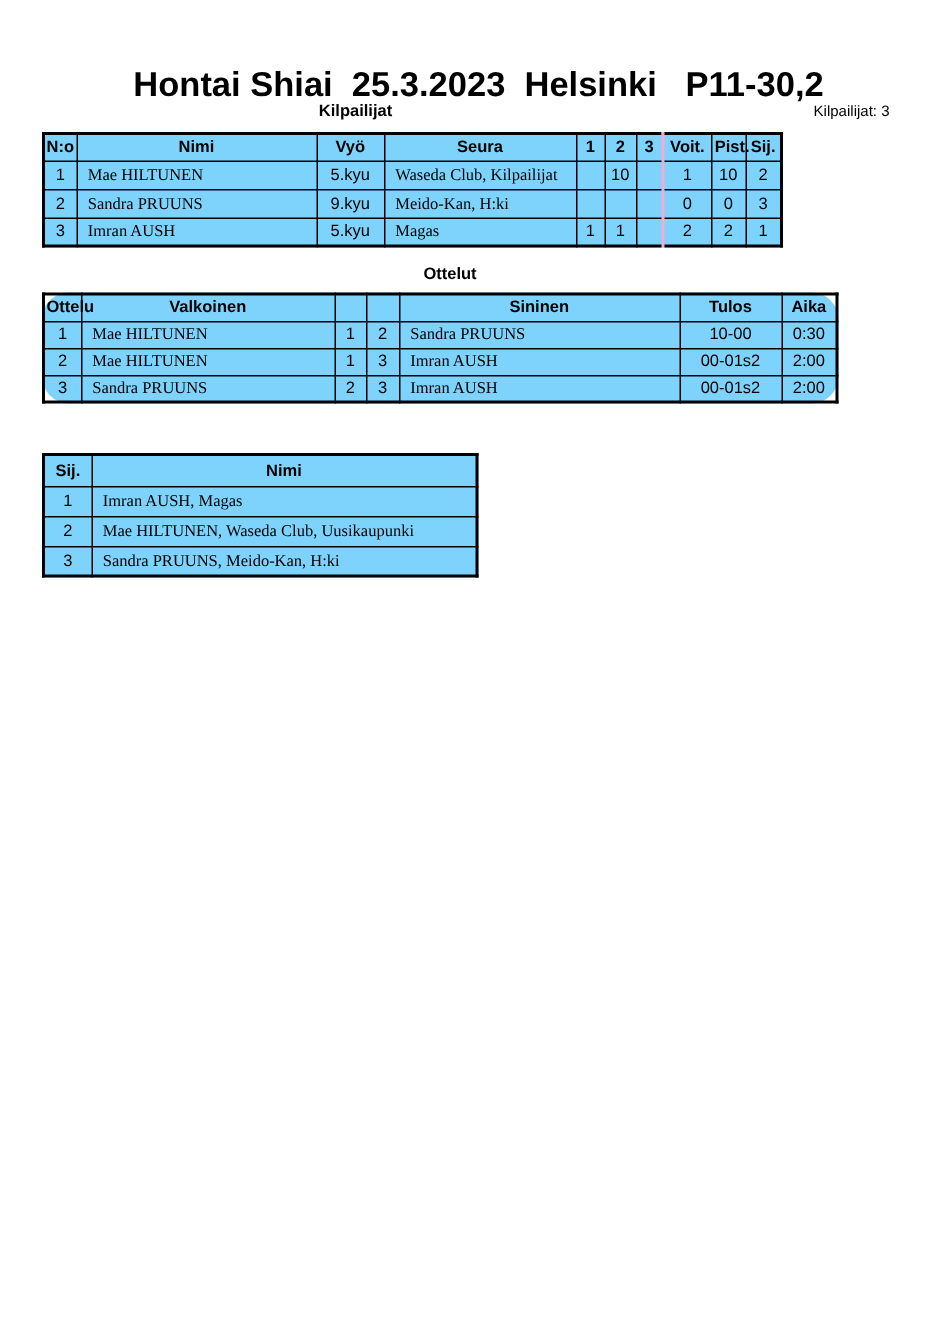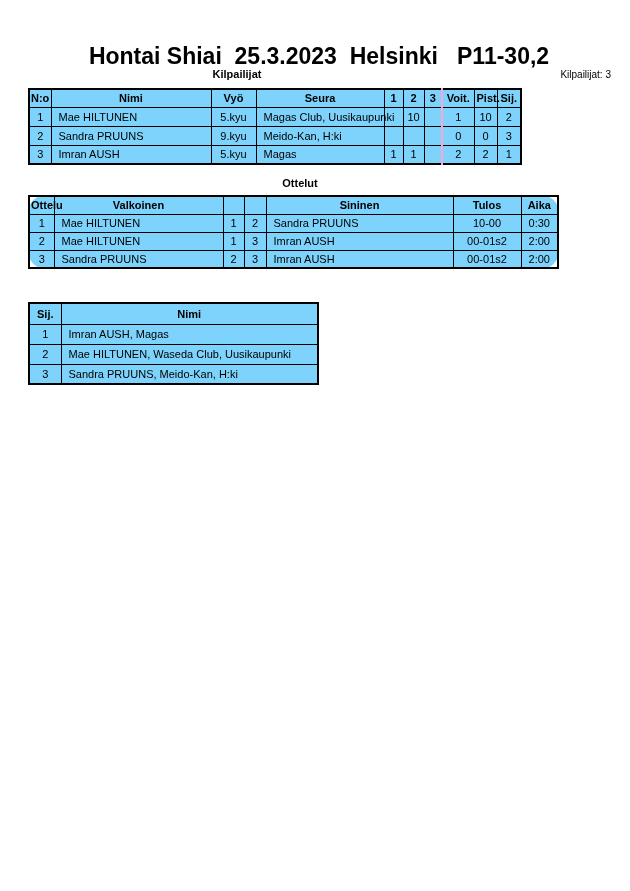--- a/index.html
+++ b/index.html
@@ -20,41 +20,41 @@
   }
   .sec-heading {
     position:absolute;
     font-size:11px; font-weight:bold;
     text-align:center;
   }
   .h-kilpailijat { top:68px; left:37px; width:400px; }
   .h-ottelut    { top:177px; left:100px; width:400px; }
   .h-tulokset   { top:284px; left:30px;  width:300px; }
   .count-label {
-    position:absolute; top:69px; right:19px;
+    position:absolute; top:69px; right:37px;
     font-size:10px;
   }
   table {
     position:absolute;
     border-collapse:collapse;
     table-layout:fixed;
     background:#7dd3fc;
     font-size:11px;
     border:2px solid #000;
   }
   th, td {
     border:1px solid #000;
     padding:0 2px;
     text-align:center;
     vertical-align:middle;
     overflow:visible;
     white-space:nowrap;
   }
   th { font-weight:bold; }
-  td.l, th.l { text-align:left; padding-left:7px; }
+  td.l, th.l { text-align:left; padding-left:7px;font-family:Liberation Serif, serif; }
   th.edge { text-align:left; padding-left:1px; }
   .t1 { left:28px; top:88px; width:494px; }
   .t1 thead tr { height:18px; }
   .t1 tbody tr { height:19px; }
   .t1 th:nth-child(8), .t1 td:nth-child(8) { border-left:2px solid #f9a8d4; }
   .t2 { left:28px; top:195px; width:531px;border-radius:18px; }
   .t2 thead tr { height:18px; }
   .t2 tbody tr { height:18px; }
   .t3 { left:28px; top:302px; width:291px; }
   .t3 thead tr { height:21px; }
@@ -95,21 +95,21 @@
         <th>Voit.</th>
         <th>Pist.</th>
         <th>Sij.</th>
       </tr>
     </thead>
     <tbody>
       <tr>
         <td>1</td>
         <td class="l">Mae HILTUNEN</td>
         <td>5.kyu</td>
-        <td class="l">Magas Club, Uusikaupunki</td>
+        <td class="l">Waseda Club, Kilpailijat</td>
         <td></td>
         <td>10</td>
         <td></td>
         <td>1</td>
         <td>10</td>
         <td>2</td>
       </tr>
       <tr>
         <td>2</td>
         <td class="l">Sandra PRUUNS</td>

